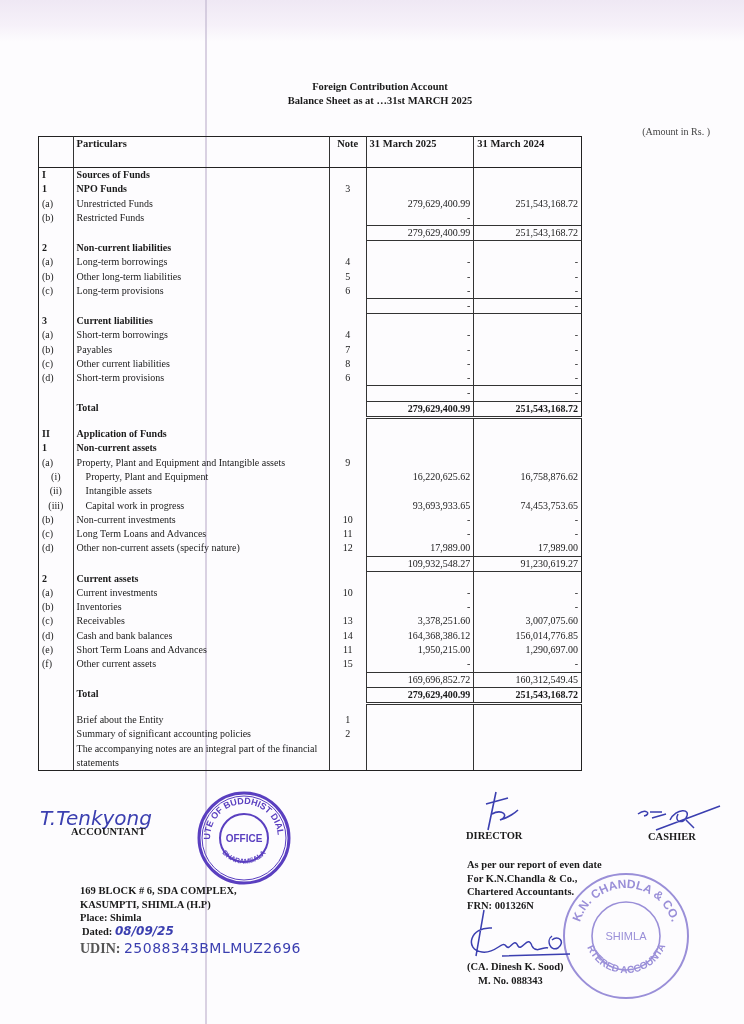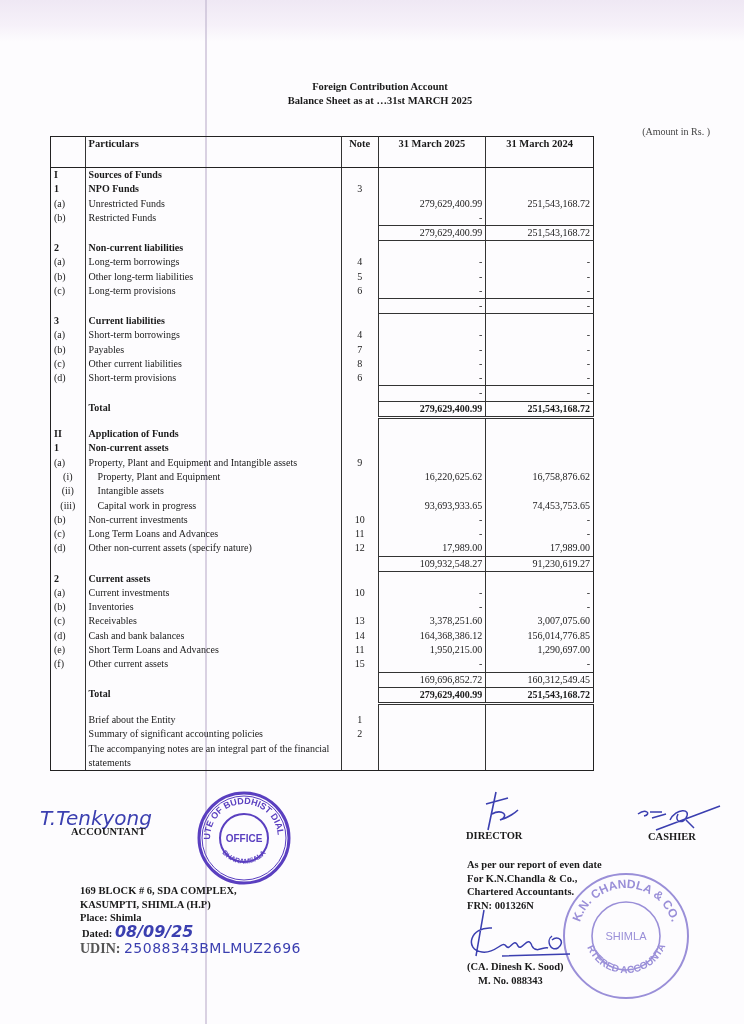--- a/index.html
+++ b/index.html
@@ -20,34 +20,34 @@
   .header {
     position:absolute; left:0; width:744px; top:80px;
     text-align:center; font-weight:bold; font-size:10.5px; line-height:14px;
   }
   .header div { margin-left:16px; }
   .amount-note {
     position:absolute; right:34px; top:126px; font-size:10px; color:#444;
   }
   table.bs {
     position:absolute; left:38px; top:136px; width:544px;
-    border-collapse:collapse; font-size:10px; line-height:14.3px;margin-left:12px;
+    border-collapse:collapse; font-size:10px; line-height:14.3px;
   }
   table.bs td, table.bs th { padding:0 3px; vertical-align:top; }
   .c-idx { width:34px; border-left:1.5px solid #222; border-right:1px solid #333; }
   .c-part { width:337px; border-right:1px solid #333; }
   .c-note { width:34px; text-align:center; border-right:1px solid #333; }
   .c-y1 { width:120px; text-align:right; border-right:1px solid #333; }
   .c-y2 { width:120px; text-align:right; border-right:1.5px solid #222; }
   thead th {
     border-top:1.5px solid #222; border-bottom:1.5px solid #222;
     font-weight:bold; height:30px; text-align:left; font-size:10.5px;
   }
   thead th.c-note { text-align:center; }
-  thead th.c-y1, thead th.c-y2 { text-align:center; }
+  thead th.c-y1, thead th.c-y2 { text-align:left; }
   .bold { font-weight:bold; }
   .sub { padding-left:12px !important; }
   .roman { text-align:center; }
   .sum td.c-y1, .sum td.c-y2 { border-top:1px solid #333; border-bottom:1px solid #333; }
   .total td.c-y1, .total td.c-y2 { border-top:1px solid #333; border-bottom:3px double #333; font-weight:bold; }
   .spacer td { height:8px; }
   .last td { border-bottom:1.5px solid #222; }
   .sig-area { position:absolute; left:0; top:0; width:744px; height:1024px; pointer-events:none; }
   .sig-area * { pointer-events:auto; }
   .hand { font-family:"DejaVu Sans", sans-serif; color:#3b3fb0; font-style:italic; }
@@ -445,20 +445,20 @@
 
   <div class="label-bold" style="position:absolute; left:467px; top:961px;">(CA. Dinesh K. Sood)</div>
   <div class="label-bold" style="position:absolute; left:478px; top:975px;">M. No. 088343</div>
 
   <div class="label-bold" style="position:absolute; left:80px; top:884px; line-height:13.5px;">
     <div>169 BLOCK # 6, SDA COMPLEX,</div>
     <div>KASUMPTI, SHIMLA (H.P)</div>
     <div style="margin-left:0;">Place: Shimla</div>
     <div style="margin-left:2px;">
       <span>Dated:</span>
-      <span class="hand" style="font-size:16px;">08/09/25</span>
+      <span class="hand" style="font-size:12px;">08/09/25</span>
     </div>
   </div>
   <div style="position:absolute; left:80px; top:940px; font-size:14px; font-weight:bold; color:#555;">
     <span>UDIN:</span>
     <span class="hand" style="font-size:14px; font-weight:normal; font-style:normal; letter-spacing:0.5px;">25088343BMLMUZ2696</span>
   </div>
 </div>
 
 </body></html>

